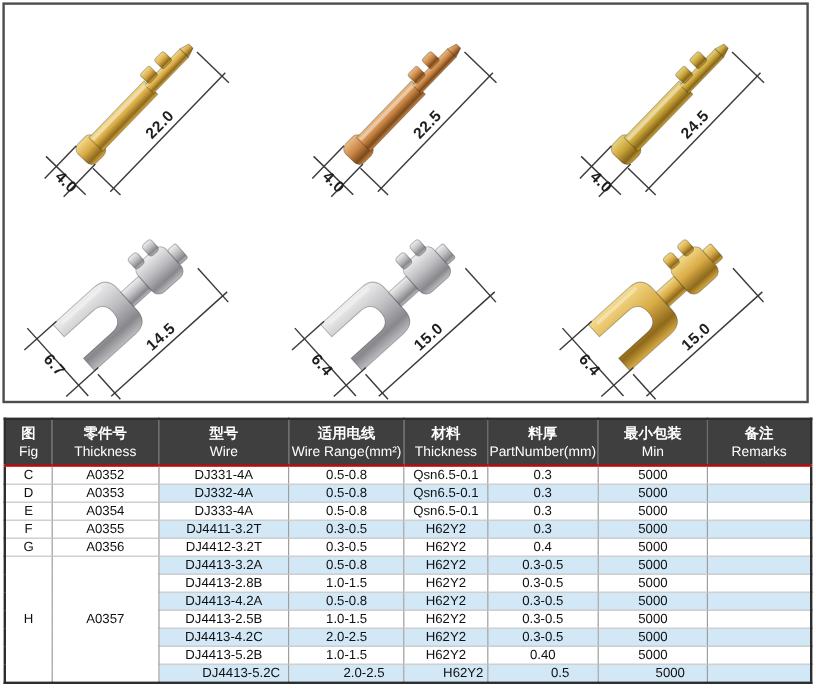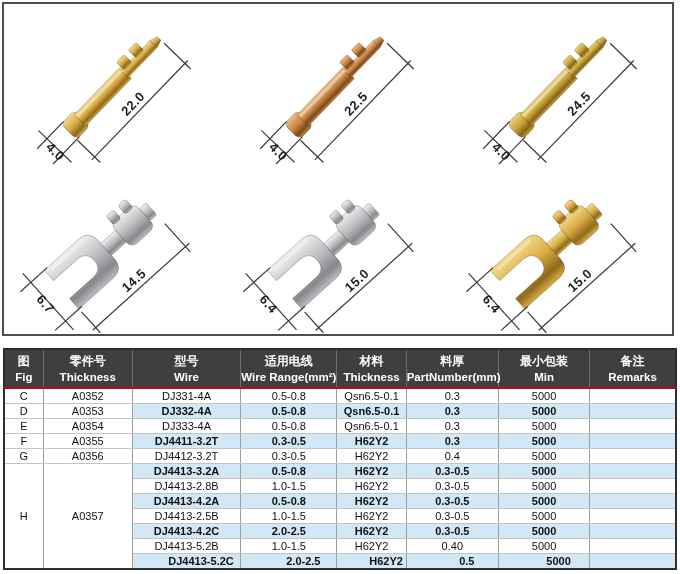--- a/index.html
+++ b/index.html
@@ -52,38 +52,38 @@
     color: var(--header-text, #ffffff);
     font-weight: normal;
     padding: 3px 0 2px 0;
     border-right: 1px solid #6f6f6f;
     border-bottom: 2px solid var(--divider-red, #bb0b0b);
     text-align: center;
     vertical-align: middle;
   }
   table.spec thead th:last-child { border-right: none; }
   th .zh { display: block; font-size: 12px; font-weight: bold; line-height: 17px; }
-  th .en { display: block; font-size: 11.5px; font-weight: bold; line-height: 15px; }
+  th .en { display: block; font-size: 11.5px; font-weight: normal; line-height: 15px; }
   table.spec tbody td {
     height: 14px;
     line-height: 14px;
     padding: 0 2px;
     font-size: 11px;
     color: #101010;
     text-align: center;
     vertical-align: middle;
     border-right: 1px solid #9e9e9e;
     border-bottom: 1px solid #c4c4c4;
     background: #ffffff;
     overflow: hidden;
     white-space: nowrap;
   }
   table.spec tbody td:last-child { border-right: none; }
   table.spec tbody tr:last-child td { border-bottom: none; padding-left: 31px; }
-  table.spec tbody td.stripe { background: var(--stripe, #d2e8f7); font-weight: bold; }
+  table.spec tbody td.stripe { background: var(--stripe, #d2e8f7); }
   table.spec tbody td.figcell { background: #ffffff; }
 </style>
 </head>
 <body>
 
 <div class="photo-panel">
     <div class="figure-cell">
       <svg width="222" height="164" viewBox="0 0 222 164">
         <defs>
           <linearGradient id="grad-c" x1="0" y1="0" x2="0" y2="1">

